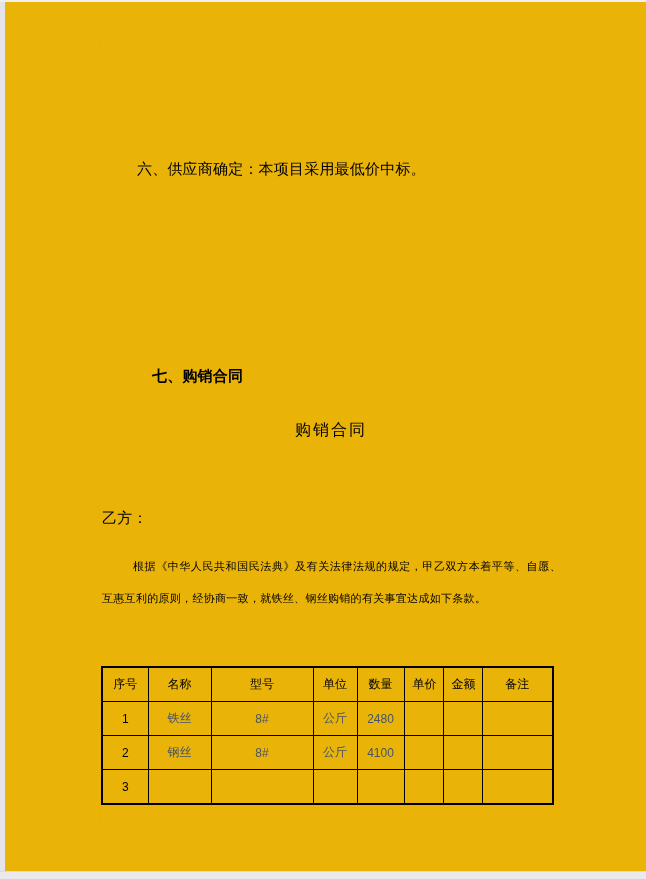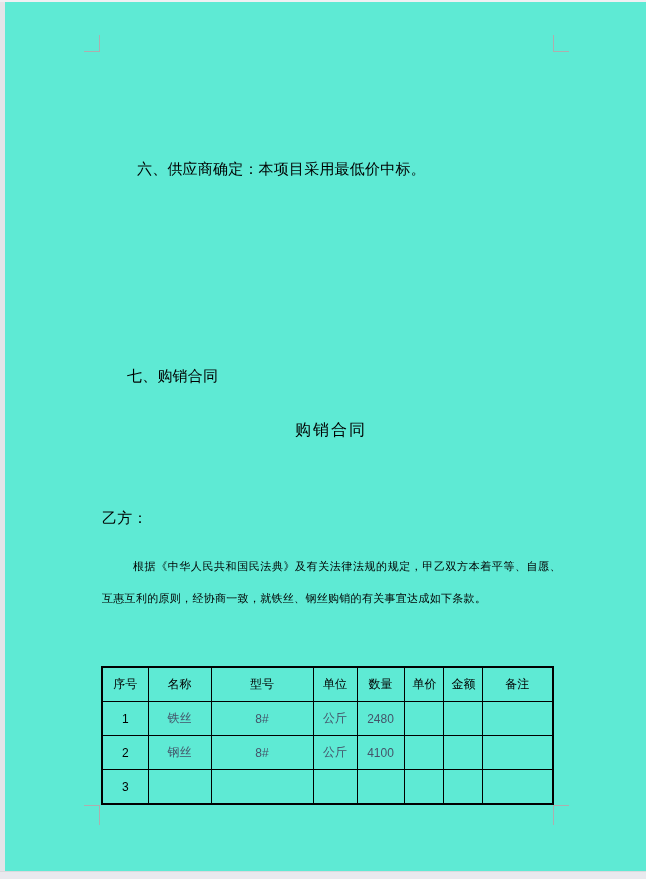--- a/index.html
+++ b/index.html
@@ -5,21 +5,21 @@
   html, body {
     margin: 0;
     padding: 0;
     background: #ffffff;
     font-family: "Liberation Sans", sans-serif;
   }
   .page {
     position: relative;
     width: 646px;
     height: 879px;
-    background: #5eead4;
+    background: #eab308;
     overflow: hidden;
     color: #000000;
   }
   
   .edge-left {
     position: absolute; left: 0; top: 0; width: 5px; height: 879px;
     background: var(--edge-color, #e4e4e8);
   }
   .edge-top {
     position: absolute; left: 0; top: 0; width: 646px; height: 2px;
@@ -39,21 +39,21 @@
   .crop.br { left: 553px; top: 805px; height: 20px; border-left: 1px solid #aeaeae;  border-top: 1px solid #aeaeae; }
 
   .textline {
     position: absolute;
     font-size: 15px;
     line-height: 17px;
     letter-spacing: 0.2px;
     white-space: nowrap;
   }
   .sec6 { left: 137px; top: 160px; }
-  .sec7 { left: 127px; top: 367px; }
+  .sec7 { left: 152px; top: 367px; font-weight: bold; }
   .contract-title {
     position: absolute;
     left: 102px; top: 421px; width: 458px;
     text-align: center;
     font-size: 16px;
     line-height: 18px;
     letter-spacing: 2px;
   }
   .party-a { left: 102px; top: 459px; }
   .party-b { left: 102px; top: 509px; }

